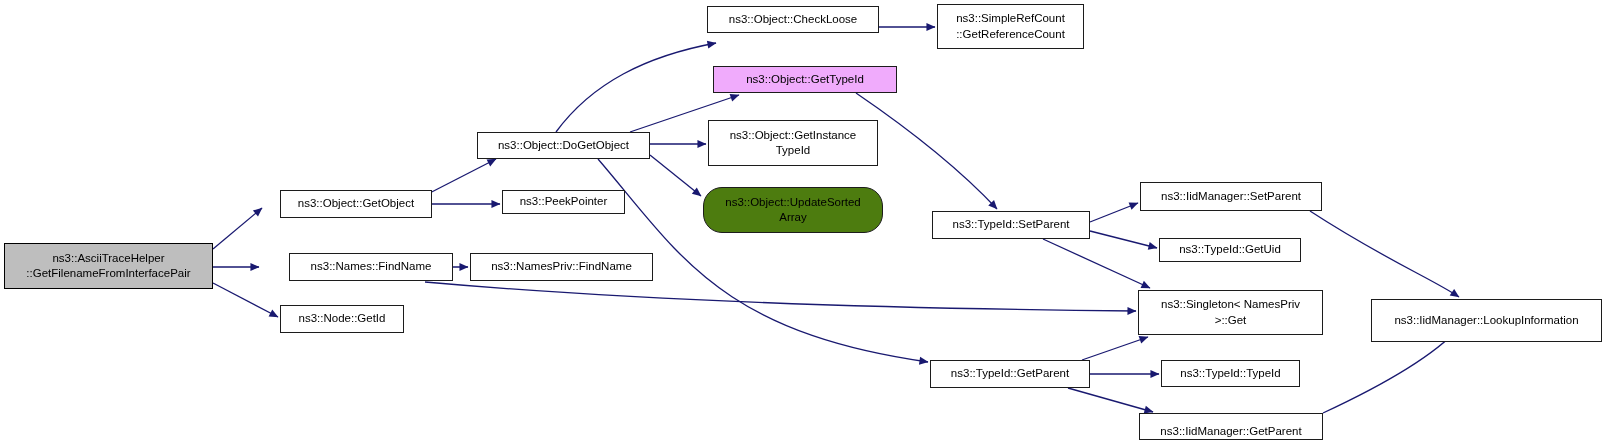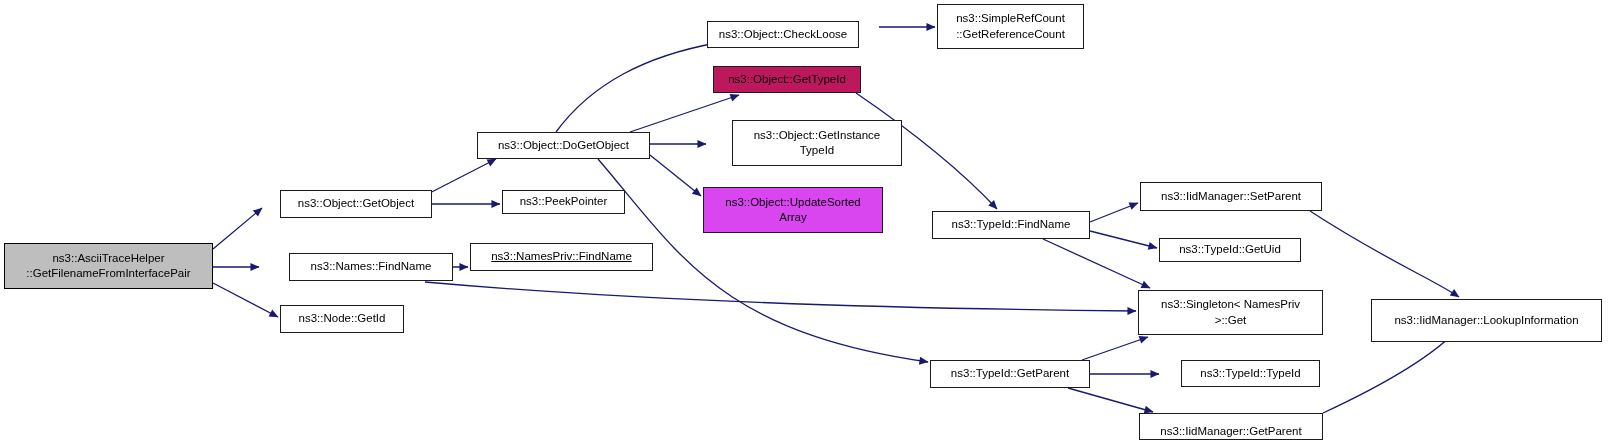--- a/index.html
+++ b/index.html
@@ -79,58 +79,58 @@
     </div>
     <div class="node" style="left: 280px; top: 305px; width: 124px; height: 28px; background: rgb(255, 255, 255);">
       <span class="line">ns3::Node::GetId</span>
     </div>
     <div class="node" style="left: 477px; top: 132px; width: 173px; height: 27px; background: rgb(255, 255, 255);">
       <span class="line">ns3::Object::DoGetObject</span>
     </div>
     <div class="node" style="left: 502px; top: 190px; width: 123px; height: 24px; background: rgb(255, 255, 255);">
       <span class="line">ns3::PeekPointer</span>
     </div>
-    <div class="node" style="left: 470px; top: 243px; width: 183px; height: 28px; background: rgb(255, 255, 255); text-decoration: underline;">
+    <div class="node" style="left: 470px; top: 253px; width: 183px; height: 28px; background: rgb(255, 255, 255);">
       <span class="line">ns3::NamesPriv::FindName</span>
     </div>
-    <div class="node" style="left: 707px; top: 21px; width: 152px; height: 27px; background: rgb(255, 255, 255);">
+    <div class="node" style="left: 707px; top: 6px; width: 172px; height: 27px; background: rgb(255, 255, 255);">
       <span class="line">ns3::Object::CheckLoose</span>
     </div>
     <div class="node" style="left: 937px; top: 4px; width: 147px; height: 45px; background: rgb(255, 255, 255); align-items: center;">
       <span class="line">ns3::SimpleRefCount</span>
       <span class="line">::GetReferenceCount</span>
     </div>
-    <div class="node" style="left: 713px; top: 66px; width: 148px; height: 27px; background: #be185d;">
+    <div class="node" style="left: 713px; top: 66px; width: 184px; height: 27px; background: #f0abfc;">
       <span class="line">ns3::Object::GetTypeId</span>
     </div>
-    <div class="node" style="left: 708px; top: 120px; width: 170px; height: 46px; background: rgb(255, 255, 255); margin-left: 24px;">
+    <div class="node" style="left: 708px; top: 120px; width: 170px; height: 46px; background: rgb(255, 255, 255);">
       <span class="line">ns3::Object::GetInstance</span>
       <span class="line">TypeId</span>
     </div>
-    <div class="node" style="left: 703px; top: 187px; width: 180px; height: 46px; background: #d946ef;">
+    <div class="node" style="left: 703px; top: 187px; width: 180px; height: 46px; background: #4d7c0f; border-radius: 19px;">
       <span class="line">ns3::Object::UpdateSorted</span>
       <span class="line">Array</span>
     </div>
     <div class="node" style="left: 932px; top: 211px; width: 158px; height: 28px; background: rgb(255, 255, 255);">
-      <span class="line">ns3::TypeId::FindName</span>
+      <span class="line">ns3::TypeId::SetParent</span>
     </div>
     <div class="node" style="left: 1140px; top: 182px; width: 182px; height: 29px; background: rgb(255, 255, 255);">
       <span class="line">ns3::IidManager::SetParent</span>
     </div>
     <div class="node" style="left: 1159px; top: 238px; width: 142px; height: 24px; background: rgb(255, 255, 255);">
       <span class="line">ns3::TypeId::GetUid</span>
     </div>
     <div class="node" style="left: 1138px; top: 290px; width: 185px; height: 45px; background: rgb(255, 255, 255);">
       <span class="line">ns3::Singleton&lt; NamesPriv</span>
       <span class="line">&gt;::Get</span>
     </div>
     <div class="node" style="left: 930px; top: 360px; width: 160px; height: 28px; background: rgb(255, 255, 255);">
       <span class="line">ns3::TypeId::GetParent</span>
     </div>
-    <div class="node" style="left: 1161px; top: 360px; width: 139px; height: 27px; background: rgb(255, 255, 255); margin-left: 20px;">
+    <div class="node" style="left: 1161px; top: 360px; width: 139px; height: 27px; background: rgb(255, 255, 255);">
       <span class="line">ns3::TypeId::TypeId</span>
     </div>
     <div class="node" style="left: 1139px; top: 413px; width: 184px; height: 27px; background: rgb(255, 255, 255); justify-content: flex-end;">
       <span class="line">ns3::IidManager::GetParent</span>
     </div>
     <div class="node" style="left: 1371px; top: 299px; width: 231px; height: 43px; background: rgb(255, 255, 255);">
       <span class="line">ns3::IidManager::LookupInformation</span>
     </div>
   </div>
 

